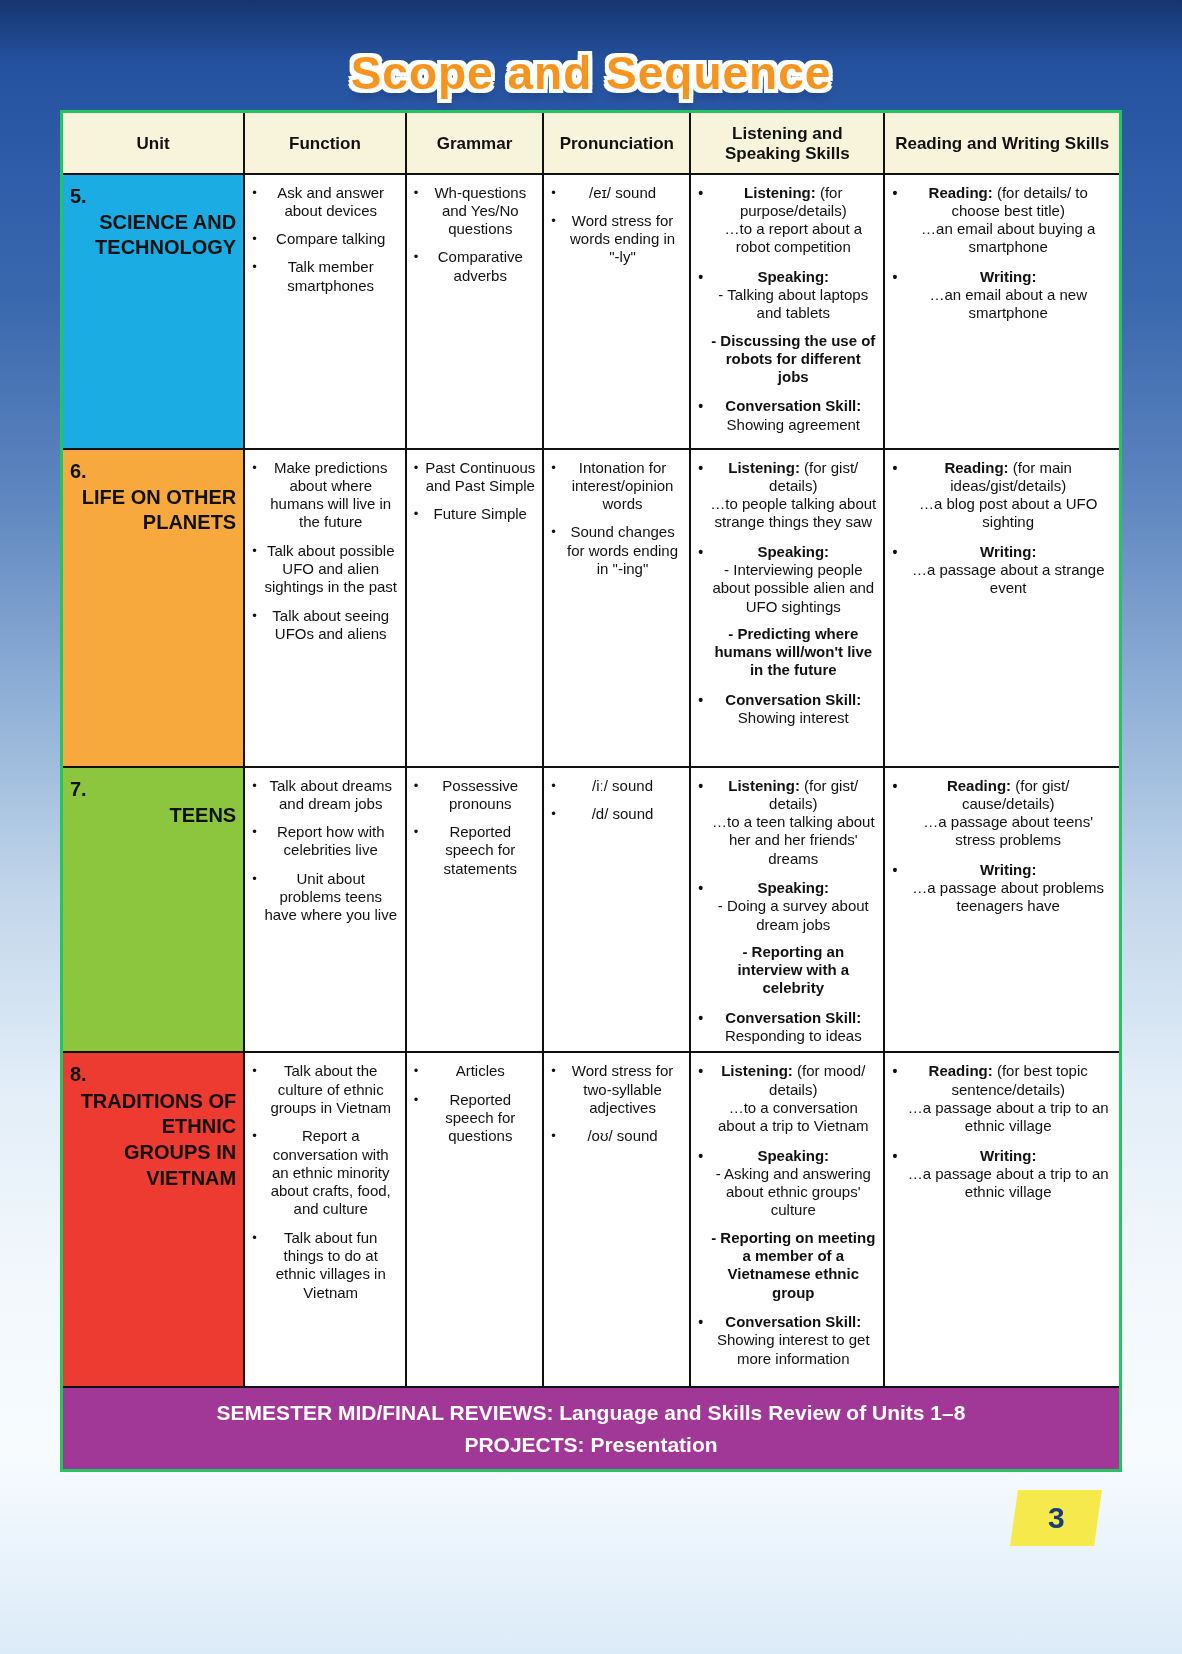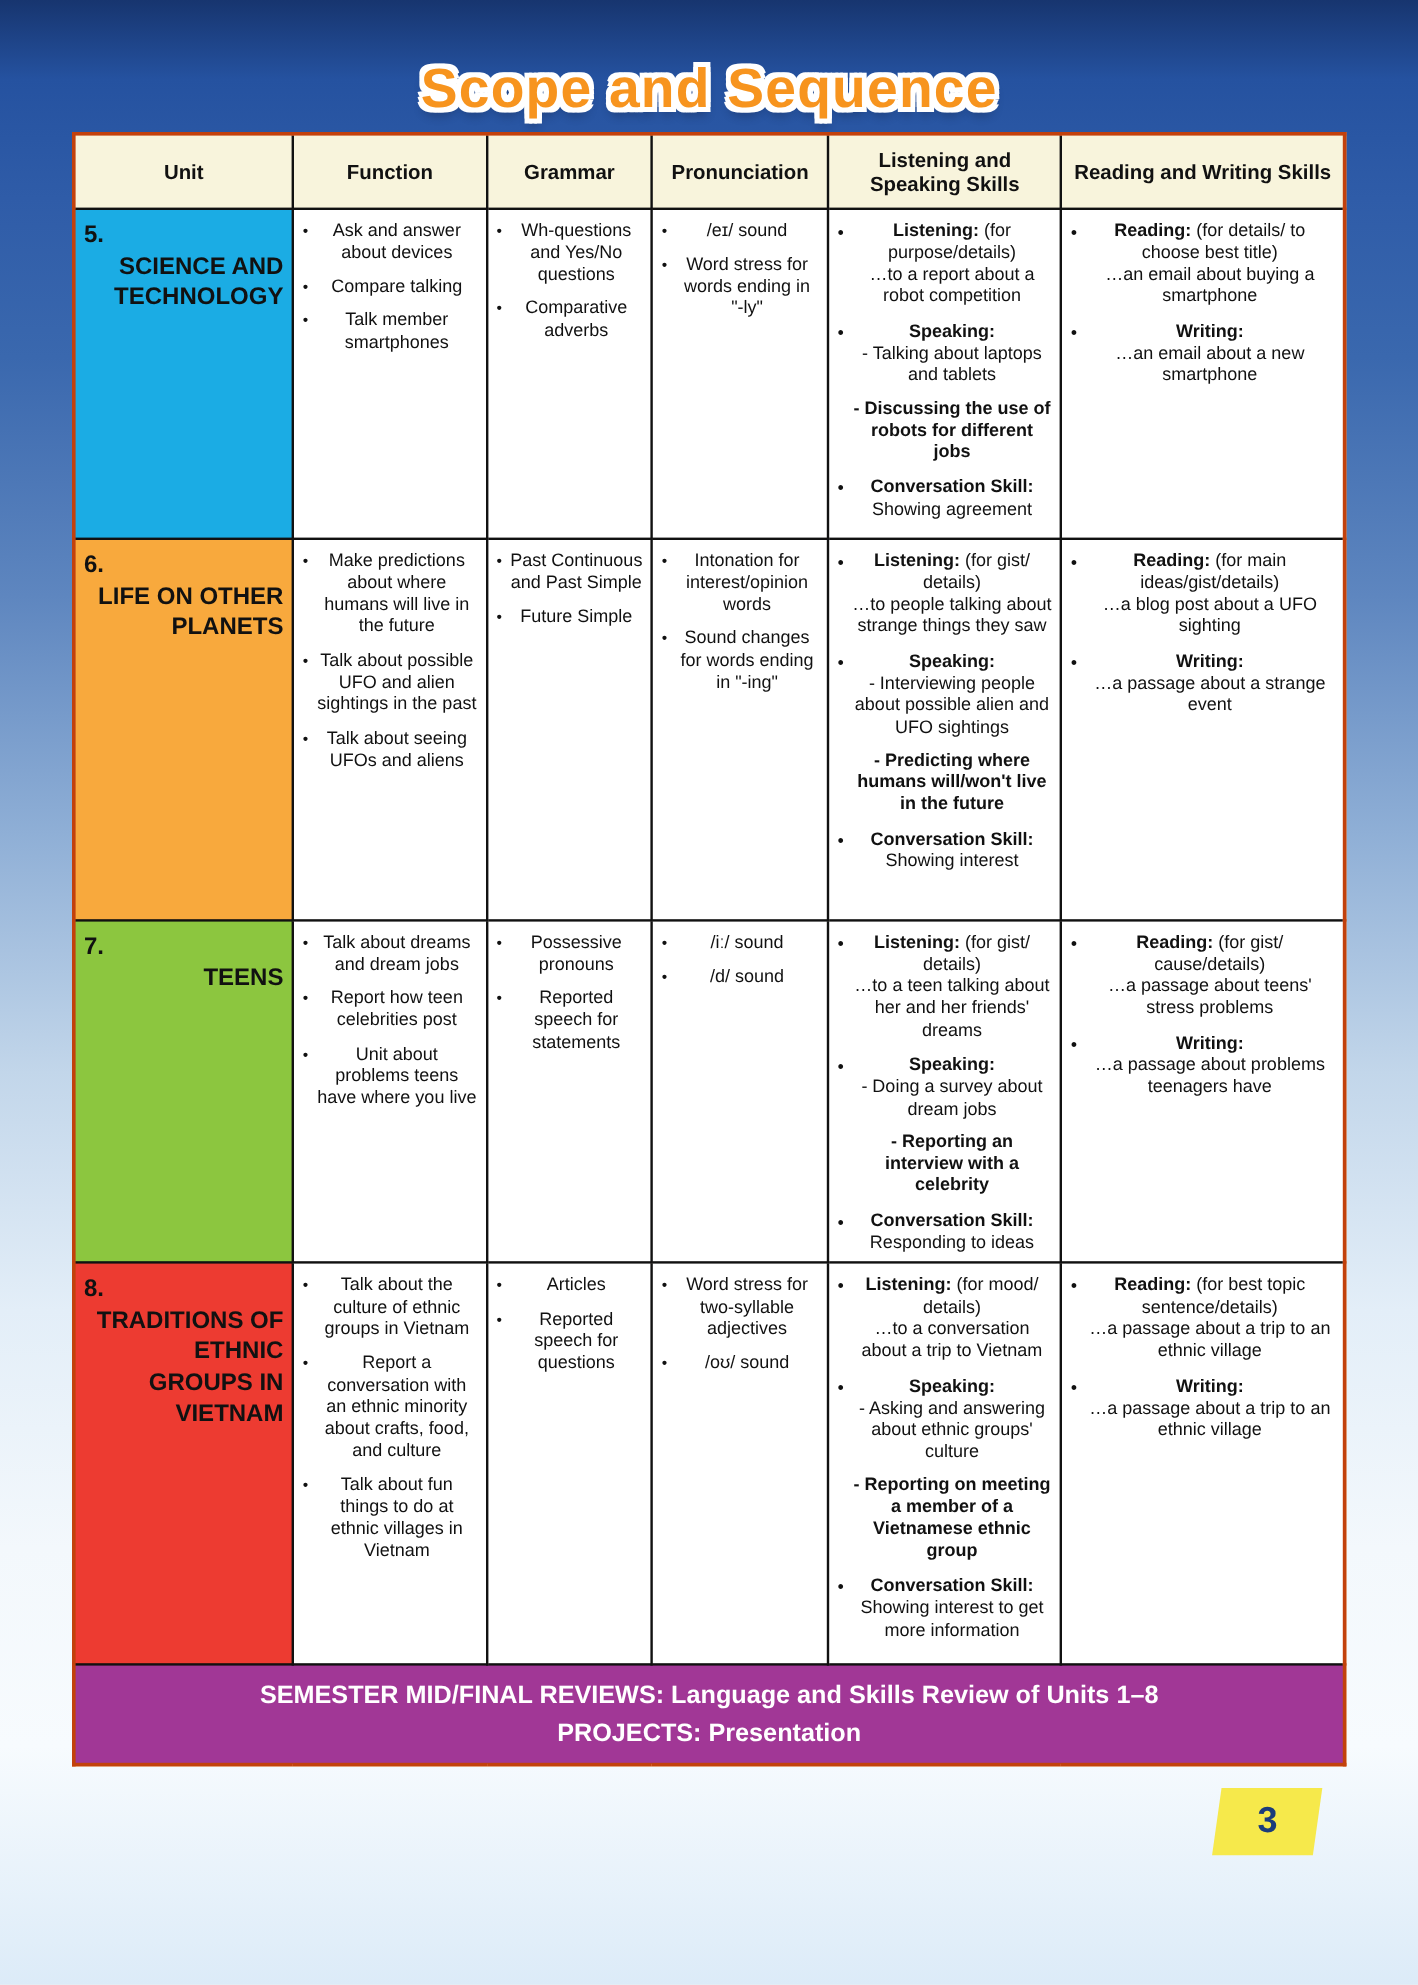--- a/index.html
+++ b/index.html
@@ -31,22 +31,22 @@
       -4px 0 0 #fff, 4px 0 0 #fff, 0 -4px 0 #fff, 0 4px 0 #fff,
       -3px -3px 0 #fff, 3px -3px 0 #fff, -3px 3px 0 #fff, 3px 3px 0 #fff,
       0 7px 8px rgba(20,30,60,.45);
   }
   .title-fill { color:#F7941E; }
 
   
   table.sstable {
     position:absolute; left:60px; top:110px;
     width:1062px; border-collapse:collapse;
-    background:#fdba74;
-    border:3px solid #c2410c;
+    background:#1d4ed8;
+    border:3px solid #22c55e;
   }
   .sstable th, .sstable td {
     border:2px solid #111;
     vertical-align:top;
     padding:9px 7px 6px 7px;
     color:#111;
   }
   .sstable th {
     background:#F8F4DC;
     font-size:17px; font-weight:bold;
@@ -302,21 +302,21 @@
         <div class="unum">7.</div>
         <div class="utitle">TEENS</div>
       </td>
       <td class="cell">
         <div class="li">
               <span class="dot">•</span>
               <span class="txt">Talk about dreams and dream jobs</span>
             </div>
         <div class="li">
               <span class="dot">•</span>
-              <span class="txt">Report how teen celebrities post</span>
+              <span class="txt">Report how with celebrities live</span>
             </div>
         <div class="li">
               <span class="dot">•</span>
               <span class="txt">Unit about problems teens have where you live</span>
             </div>
       </td>
       <td class="cell">
         <div class="li">
               <span class="dot">•</span>
               <span class="txt">Possessive pronouns</span>

